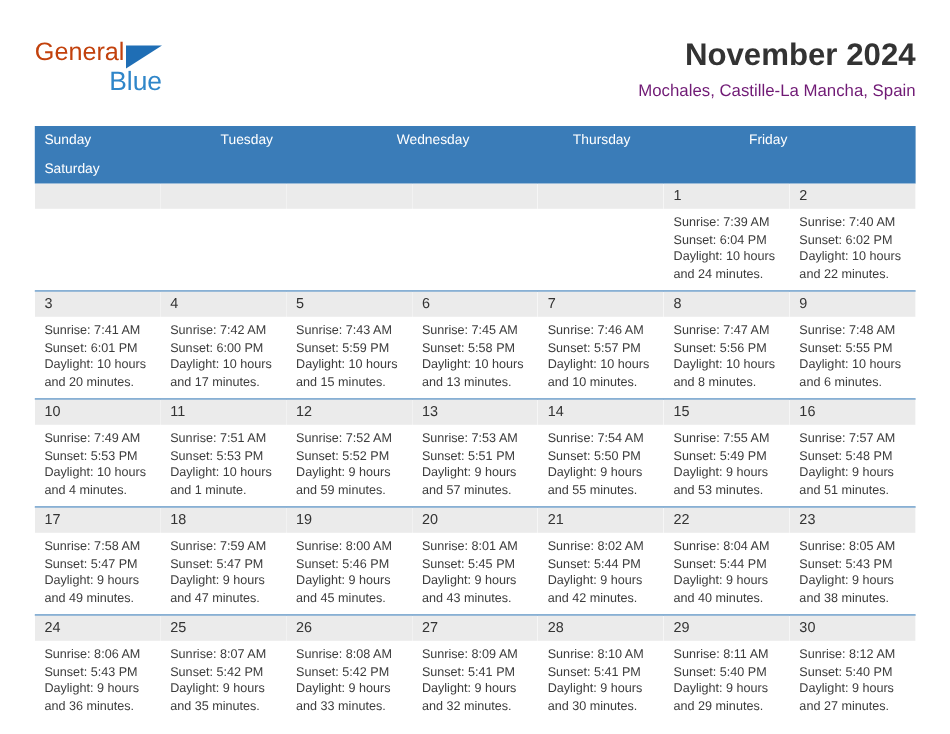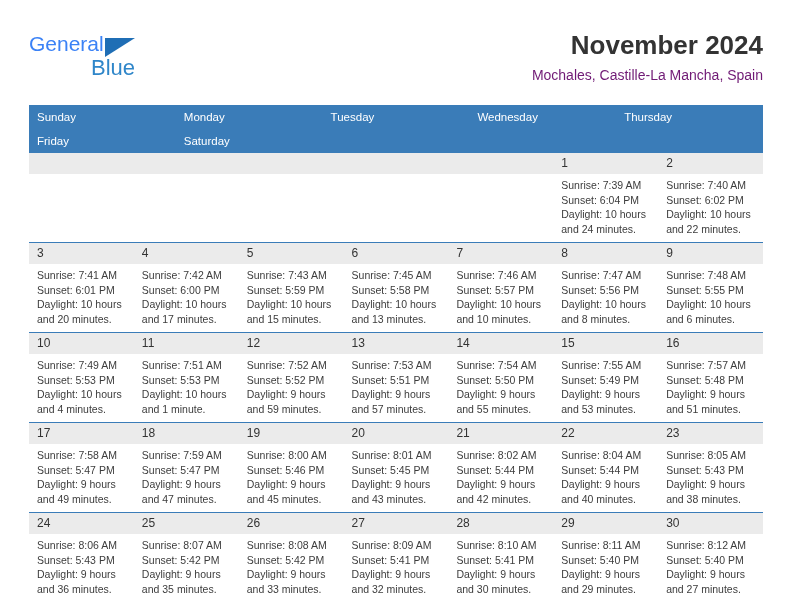--- a/index.html
+++ b/index.html
@@ -35,21 +35,21 @@
     top: 4px;
     width: 130px;
     height: 56px;
   }
   .brand-general {
     position: absolute;
     left: 0;
     top: 0;
     font-size: 21px;
     letter-spacing: 0px;
-    color: #3b82f6;
+    color: #c2410c;
     font-family: "Liberation Sans", sans-serif;
   }
   .brand-triangle {
     position: absolute;
     left: 76px;
     top: 6px;
     width: 0;
     height: 0;
     border-left: 30px solid #1f6eb5;
     border-bottom: 19px solid transparent;
@@ -159,21 +159,20 @@
     <div class="title-block">
       <div class="cal-title">November 2024</div>
       <div class="cal-subtitle">Mochales, Castille-La Mancha, Spain</div>
     </div>
 
   </div>
 
   <div class="calendar">
     <div class="weekdays">
         <div class="weekday">Sunday</div>
-        <div class="weekday">Monday</div>
         <div class="weekday">Tuesday</div>
         <div class="weekday">Wednesday</div>
         <div class="weekday">Thursday</div>
         <div class="weekday">Friday</div>
         <div class="weekday">Saturday</div>
       </div>
     <div class="weeks">
         <div class="week">
           <div class="day-cell empty">
             <span class="day-number">&nbsp;</span>

